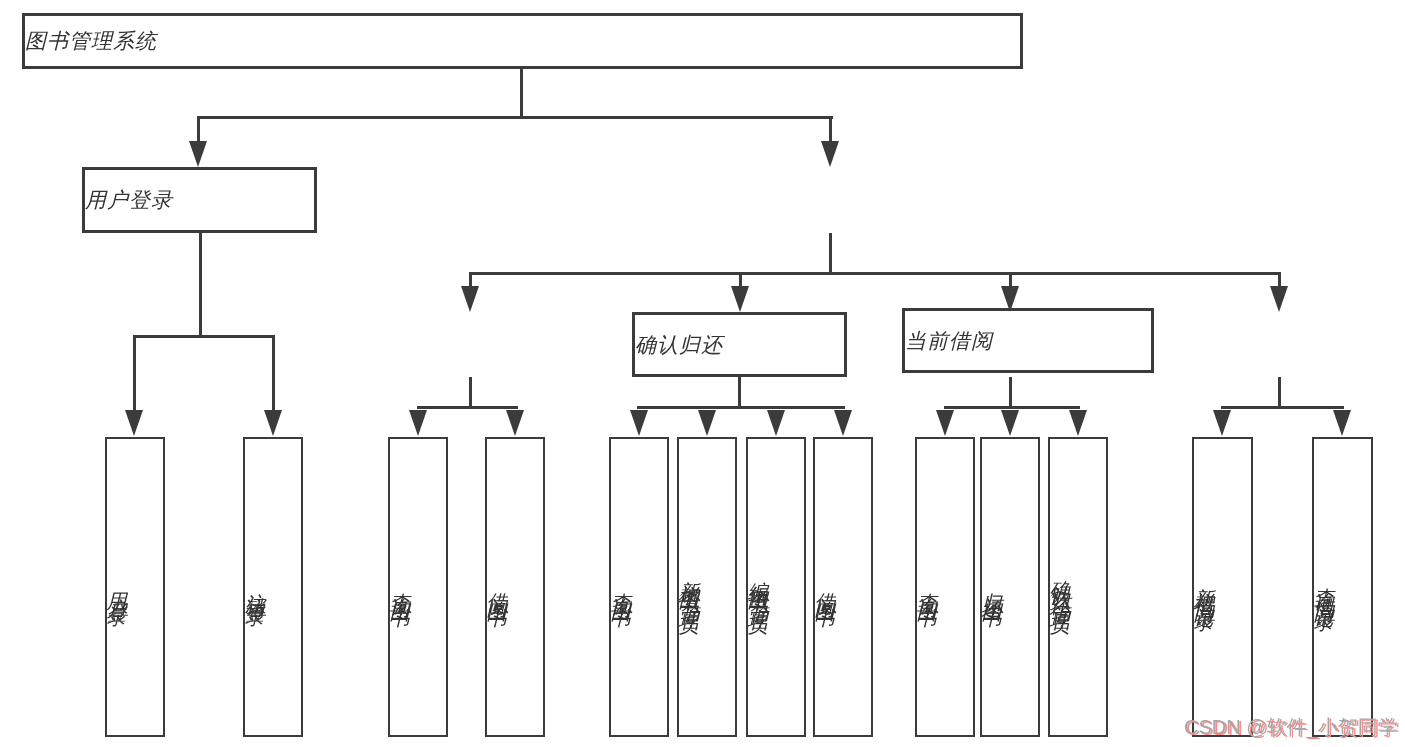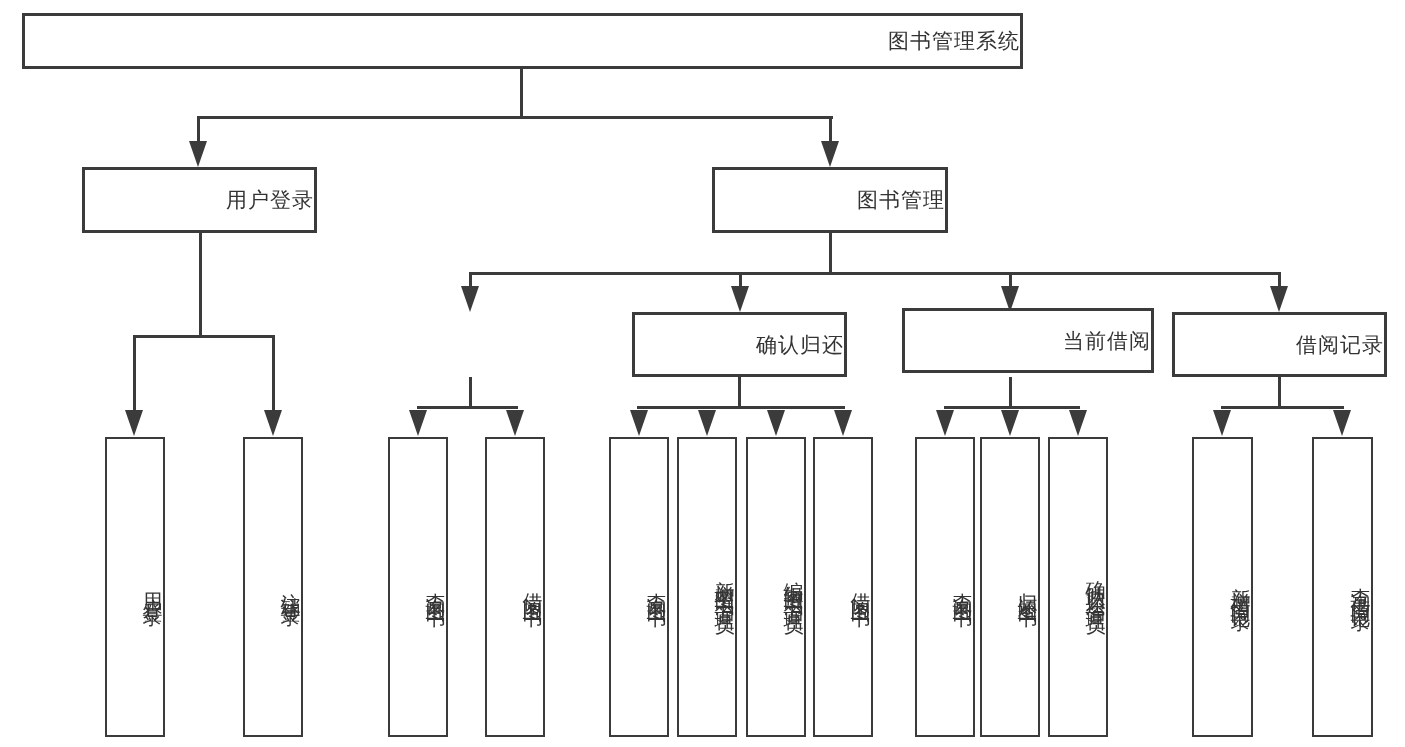--- a/index.html
+++ b/index.html
@@ -13,22 +13,22 @@
   html,body{margin:0;padding:0;background:var(--page_bg);}
   .canvas{
     position:relative;width:1405px;height:747px;overflow:hidden;
     background:var(--page_bg);
     font-family:"Liberation Sans","DejaVu Sans",sans-serif;
     color:var(--text);
   }
   .box{
     position:absolute;box-sizing:border-box;background:var(--box_bg);
     border:3px solid var(--line);
-    display:flex;align-items:center;justify-content:flex-end;
-    font-size:21px;letter-spacing:1px;color:var(--text);
+    display:flex;align-items:center;justify-content:flex-start;
+    font-size:21px;letter-spacing:1px;color:var(--text);font-style:italic;
   }
   .box.v{border-width:2px;}
   .box.v .lbl{
     writing-mode:vertical-lr;text-orientation:mixed;
     letter-spacing:5px;line-height:1;font-size:20px;
   }
   .ln{position:absolute;background:var(--line);}
   .ar{
     position:absolute;width:0;height:0;
     border-left:9px solid transparent;border-right:9px solid transparent;
@@ -52,43 +52,37 @@
   <div class="ln" style="left:520px;top:69px;width:3px;height:48px"></div>
   <div class="ln" style="left:197px;top:116px;width:636px;height:3px"></div>
   <div class="ln" style="left:197px;top:118px;width:3px;height:26px"></div>
   <div class="ln" style="left:829px;top:118px;width:3px;height:26px"></div>
   <div class="ar" style="left:189px;top:141px"></div>
   <div class="ar" style="left:821px;top:141px"></div>
 
   <div class="box" style="left:82px;top:167px;width:235px;height:66px">
     <span class="lbl">用户登录</span>
   </div>
-  <div class="box" style="left:712px;top:167px;width:236px;height:66px">
-    <span class="lbl">图书管理</span>
-  </div>
 
   <div class="ln" style="left:829px;top:233px;width:3px;height:40px"></div>
   <div class="ln" style="left:469px;top:272px;width:812px;height:3px"></div>
   <div class="ln" style="left:469px;top:275px;width:3px;height:13px"></div>
   <div class="ln" style="left:739px;top:275px;width:3px;height:13px"></div>
   <div class="ln" style="left:1009px;top:275px;width:3px;height:13px"></div>
   <div class="ln" style="left:1278px;top:275px;width:3px;height:13px"></div>
   <div class="ar" style="left:461px;top:286px"></div>
   <div class="ar" style="left:731px;top:286px"></div>
   <div class="ar" style="left:1001px;top:286px"></div>
   <div class="ar" style="left:1270px;top:286px"></div>
 
   <div class="box" style="left:632px;top:312px;width:215px;height:65px">
     <span class="lbl">确认归还</span>
   </div>
   <div class="box" style="left:902px;top:308px;width:252px;height:65px">
     <span class="lbl">当前借阅</span>
-  </div>
-  <div class="box" style="left:1172px;top:312px;width:215px;height:65px">
-    <span class="lbl">借阅记录</span>
   </div>
 
   <div class="ln" style="left:199px;top:233px;width:3px;height:104px"></div>
   <div class="ln" style="left:133px;top:335px;width:142px;height:3px"></div>
   <div class="ln" style="left:133px;top:338px;width:3px;height:74px"></div>
   <div class="ln" style="left:272px;top:338px;width:3px;height:74px"></div>
   <div class="ar" style="left:125px;top:410px"></div>
   <div class="ar" style="left:264px;top:410px"></div>
 
   <div class="ln" style="left:469px;top:377px;width:3px;height:31px"></div>
@@ -151,14 +145,15 @@
     <span class="lbl">确认归还（管理员）</span>
   </div>
 
   <div class="box v" style="left:1192px;top:437px;width:61px;height:300px">
     <span class="lbl">新增借阅记录</span>
   </div>
   <div class="box v" style="left:1312px;top:437px;width:61px;height:300px">
     <span class="lbl">查询借阅记录</span>
   </div>
 
+  <div class="watermark">CSDN @软件_小贺同学</div>
 
 </div>
 
 </body></html>

